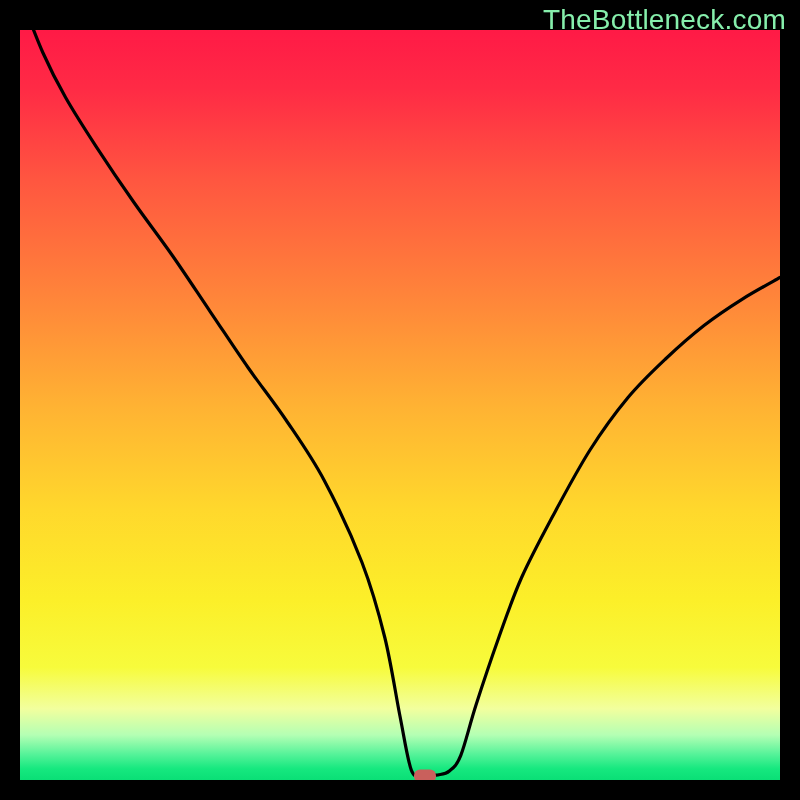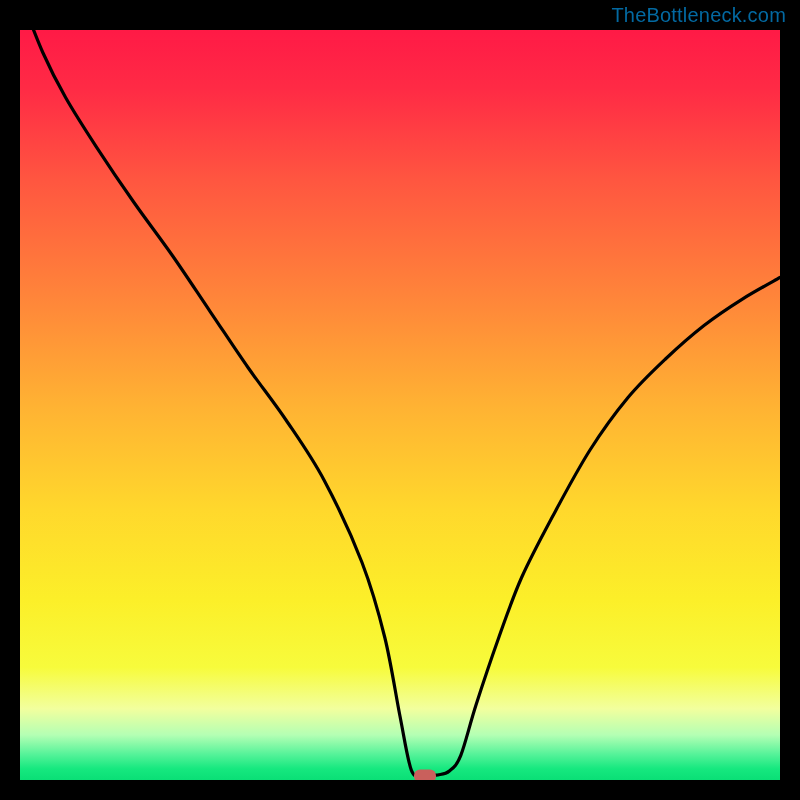--- a/index.html
+++ b/index.html
@@ -14,22 +14,22 @@
   .frame {
     position: relative;
     width: 800px;
     height: 800px;
     background: #000;
   }
   .watermark {
     position: absolute;
     top: 4px;
     right: 14px;
-    color: #0369a1;
-    font-size: 20px;
+    color: #86efac;
+    font-size: 28px;
     font-weight: 500;
     letter-spacing: 0.2px;
     z-index: 5;
   }
   .plot-area {
     position: absolute;
     left: 20px;
     top: 30px;
     width: 760px;
     height: 750px;

